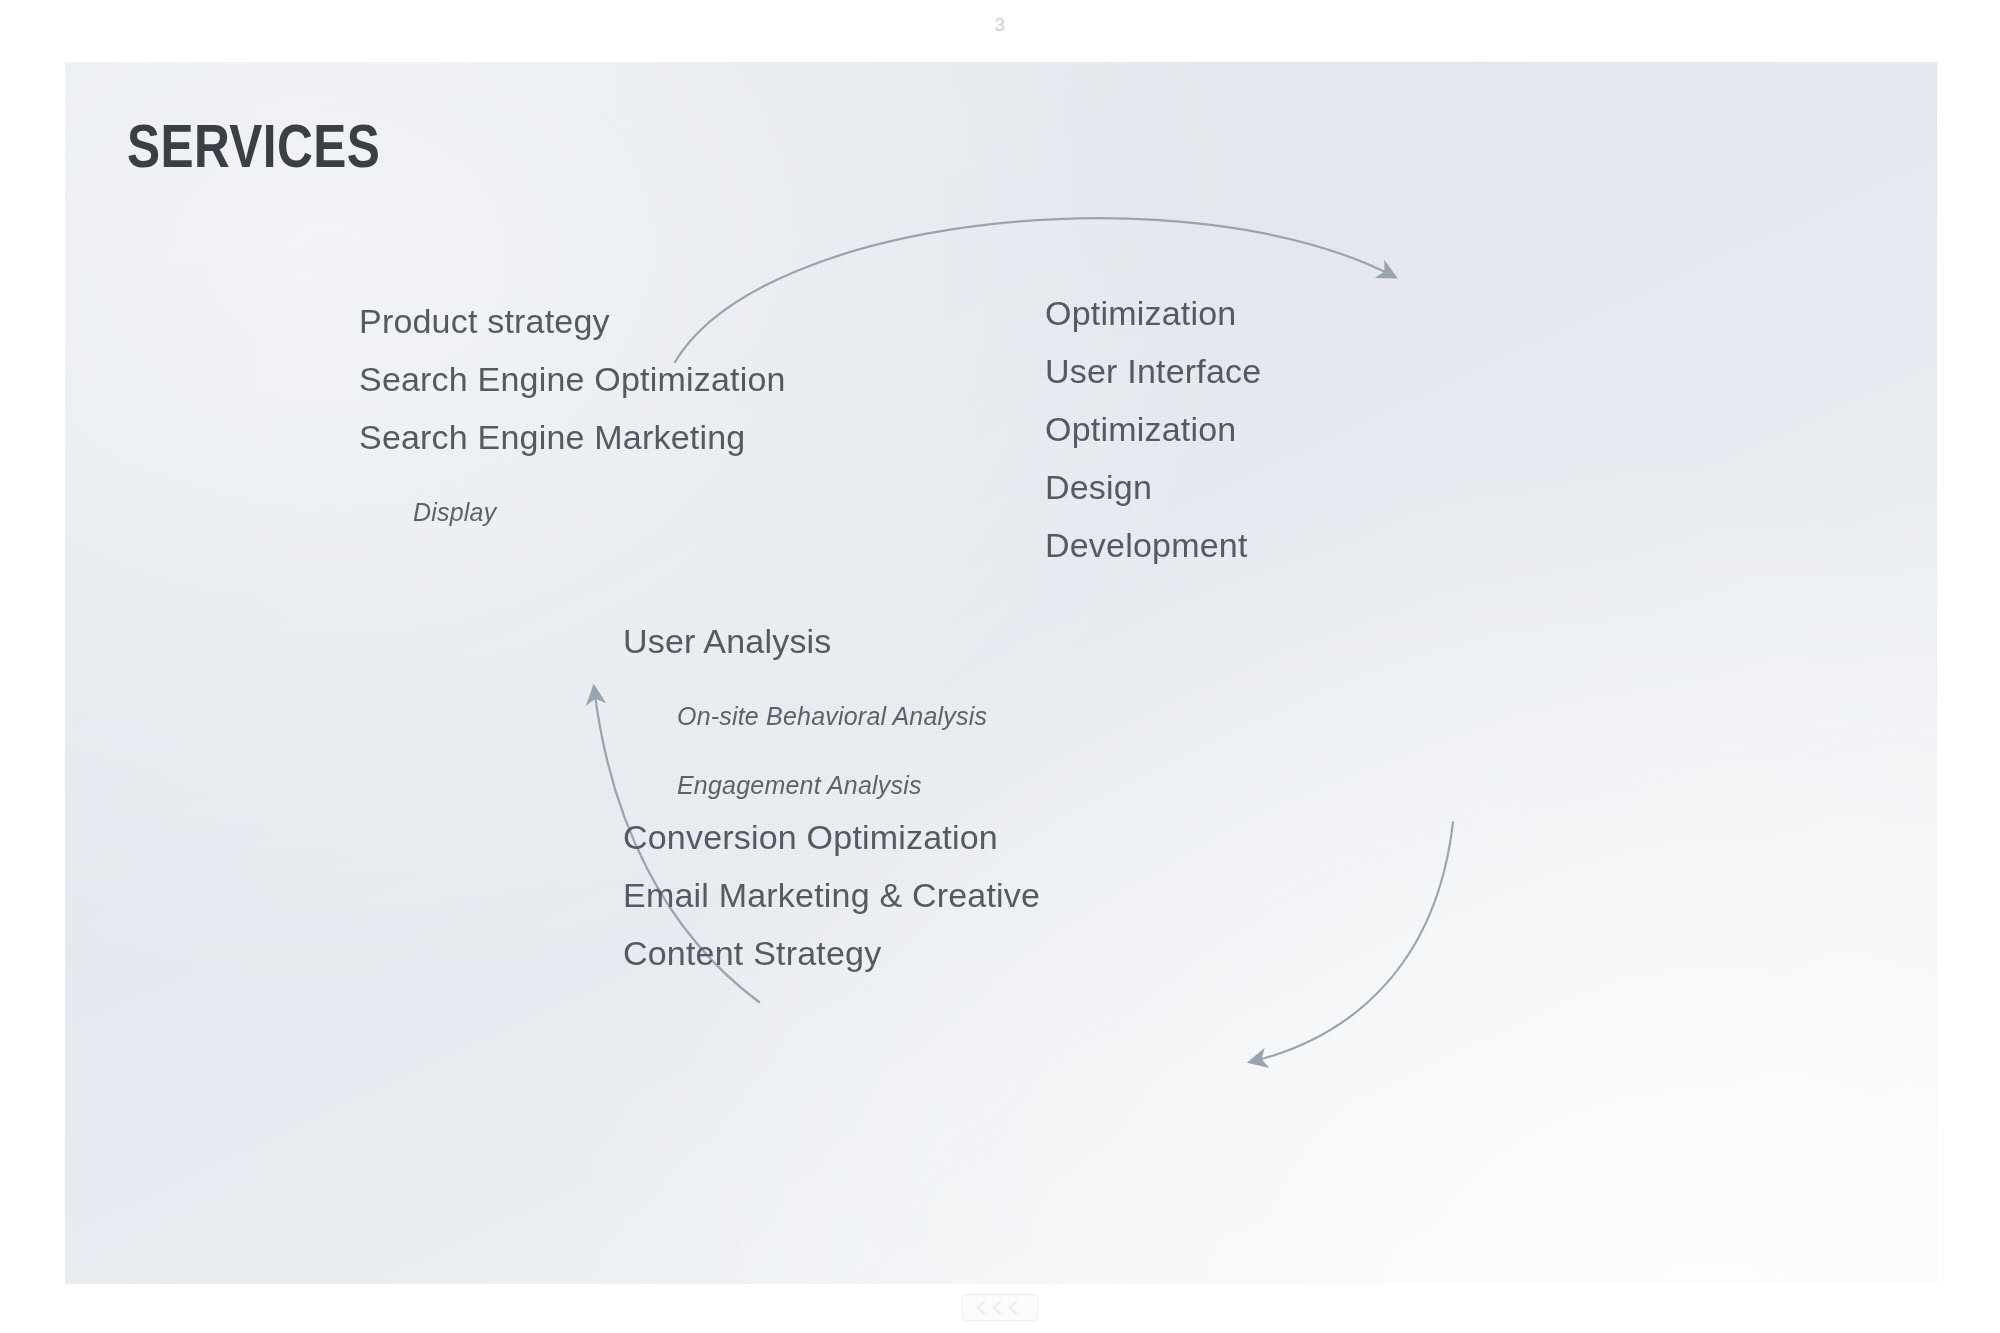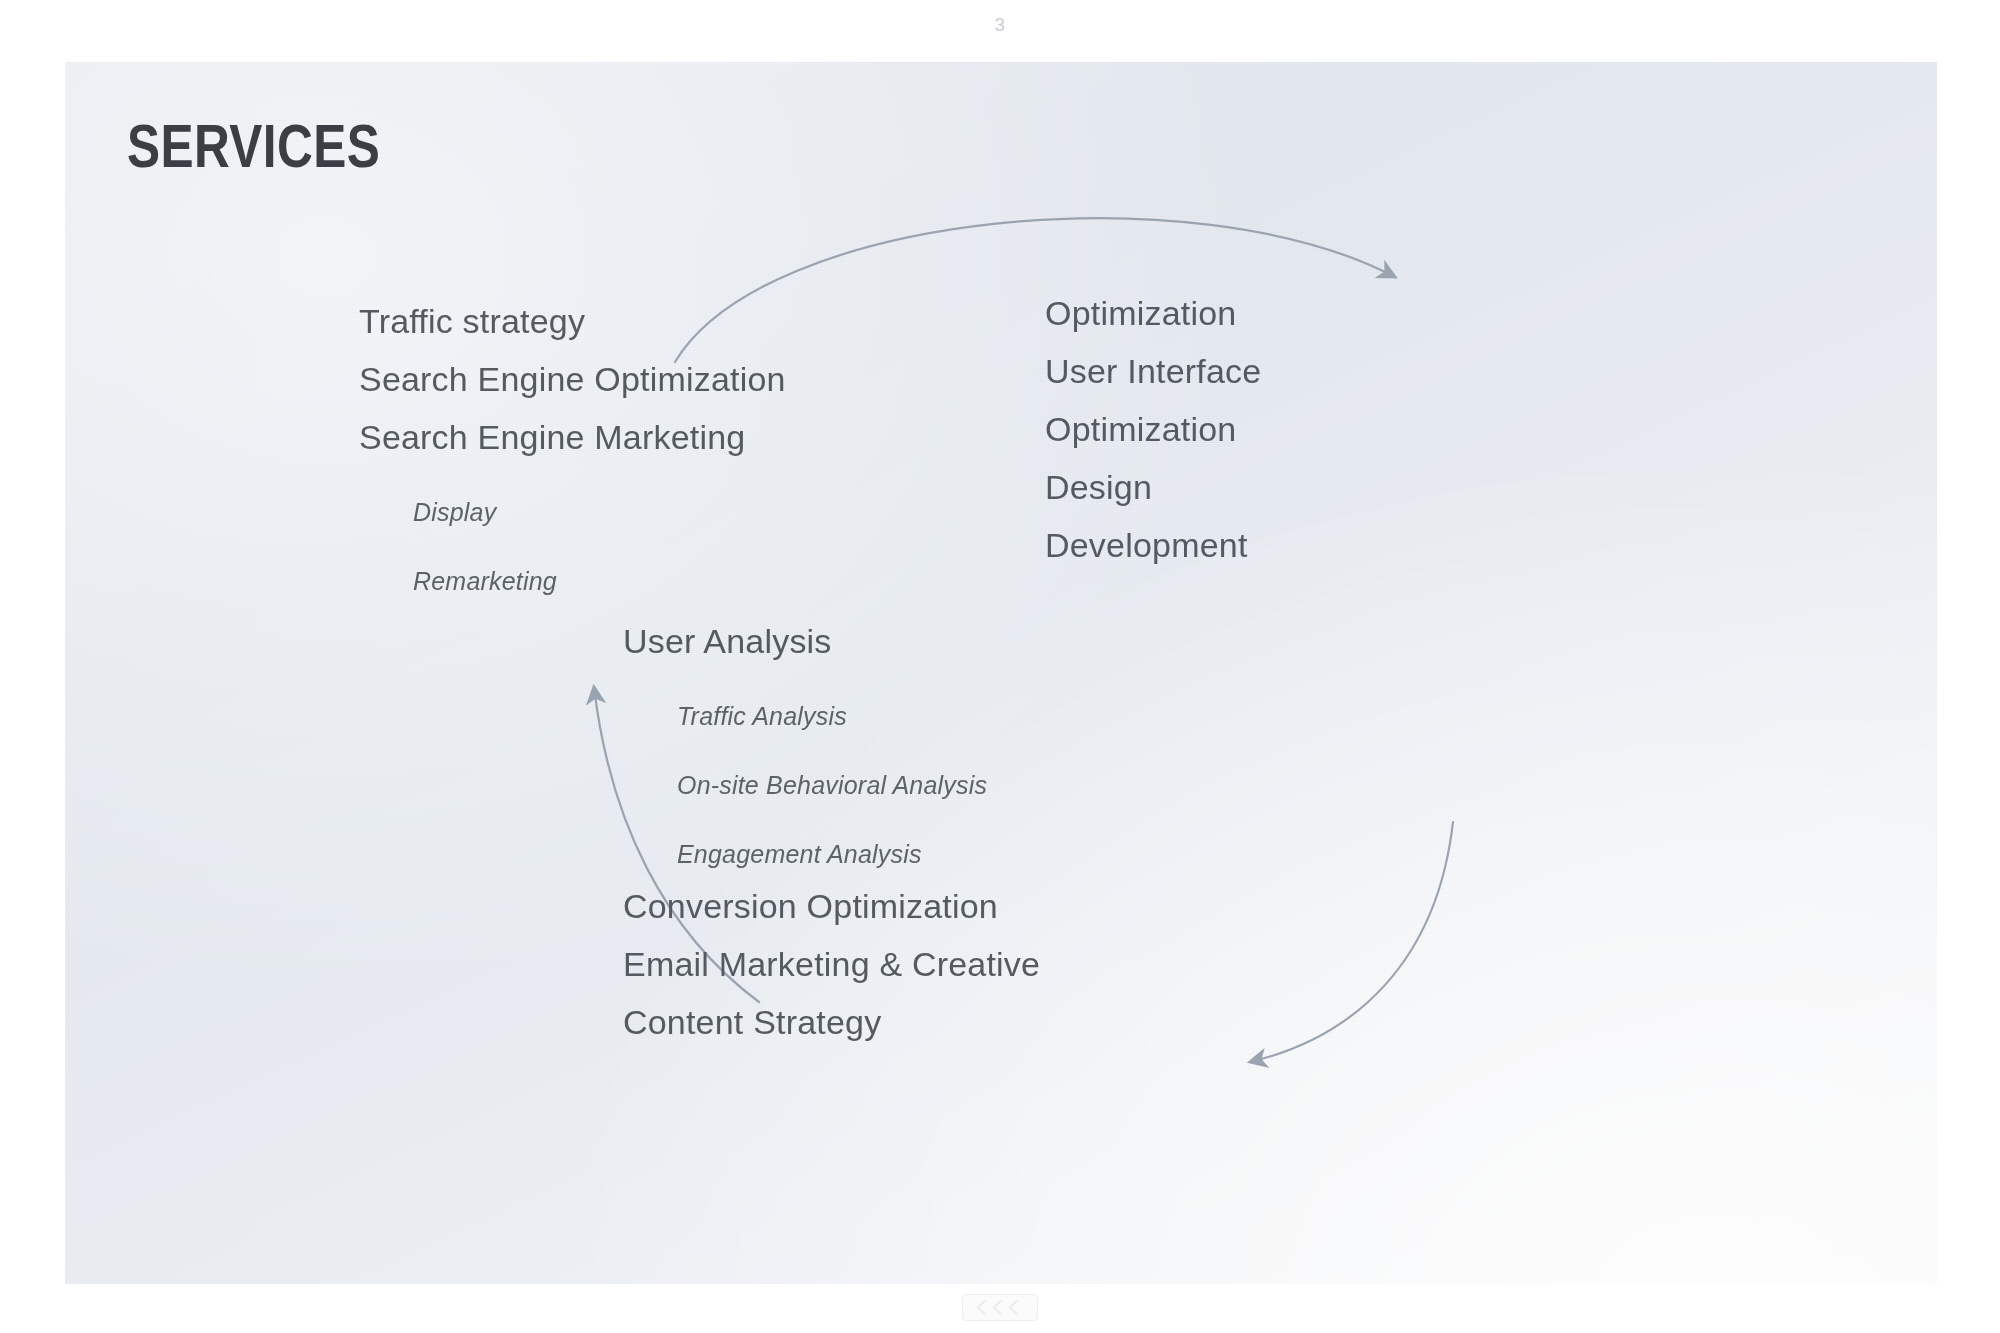--- a/index.html
+++ b/index.html
@@ -176,38 +176,36 @@
         </defs>
 
         <path d="M 610,300 C 700,150 1130,110 1330,215" fill="none" stroke="#9aa3b0" stroke-width="2.2" stroke-linecap="round" marker-end="url(#ah)"></path>
 
         <path d="M 1388,760 C 1372,900 1290,975 1185,1000" fill="none" stroke="#9aa3b0" stroke-width="2.2" stroke-linecap="round" marker-end="url(#ah)"></path>
 
         <path d="M 694,940 C 600,870 545,760 529,625" fill="none" stroke="#9aa3b0" stroke-width="2.2" stroke-linecap="round" marker-end="url(#ah)"></path>
       </svg>
 
       <div class="svc-block" id="block-left">
-        <div class="svc-item">Traffic strategy</div>
+        <div class="svc-item">Product strategy</div>
         <div class="svc-item">Search Engine Optimization</div>
         <div class="svc-item">Search Engine Marketing</div>
         <div class="svc-sub">Display</div>
-        <div class="svc-sub">Remarketing</div>
       </div>
 
       <div class="svc-block" id="block-right">
         <div class="svc-item">Optimization</div>
         <div class="svc-item">User Interface</div>
         <div class="svc-item">Optimization</div>
         <div class="svc-item">Design</div>
         <div class="svc-item">Development</div>
       </div>
 
       <div class="svc-block" id="block-bottom">
         <div class="svc-item">User Analysis</div>
-        <div class="svc-sub">Traffic Analysis</div>
         <div class="svc-sub">On-site Behavioral Analysis</div>
         <div class="svc-sub">Engagement Analysis</div>
         <div class="svc-item">Conversion Optimization</div>
         <div class="svc-item">Email Marketing &amp; Creative</div>
         <div class="svc-item">Content Strategy</div>
       </div>
 
     </div>
   </div>
 

